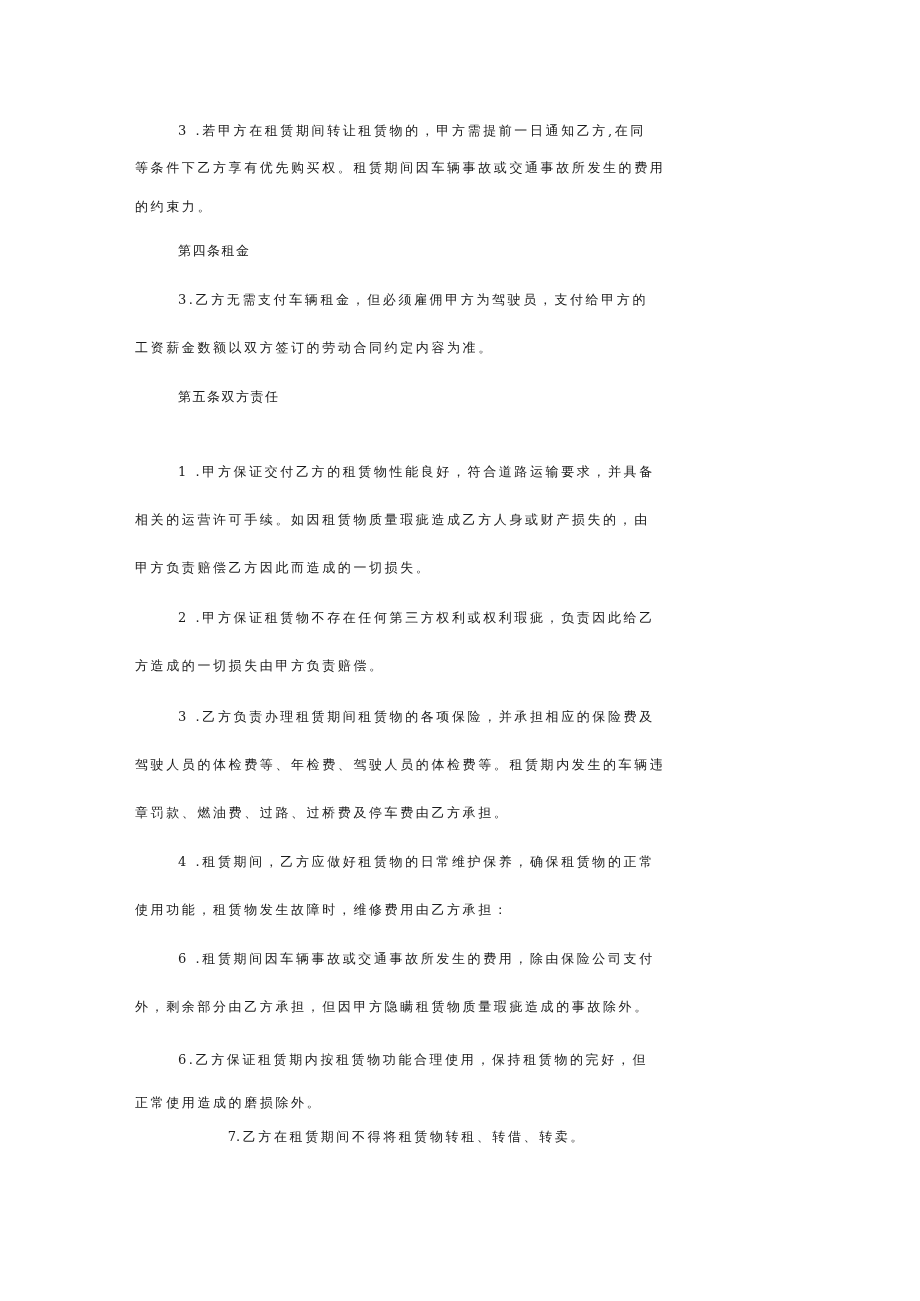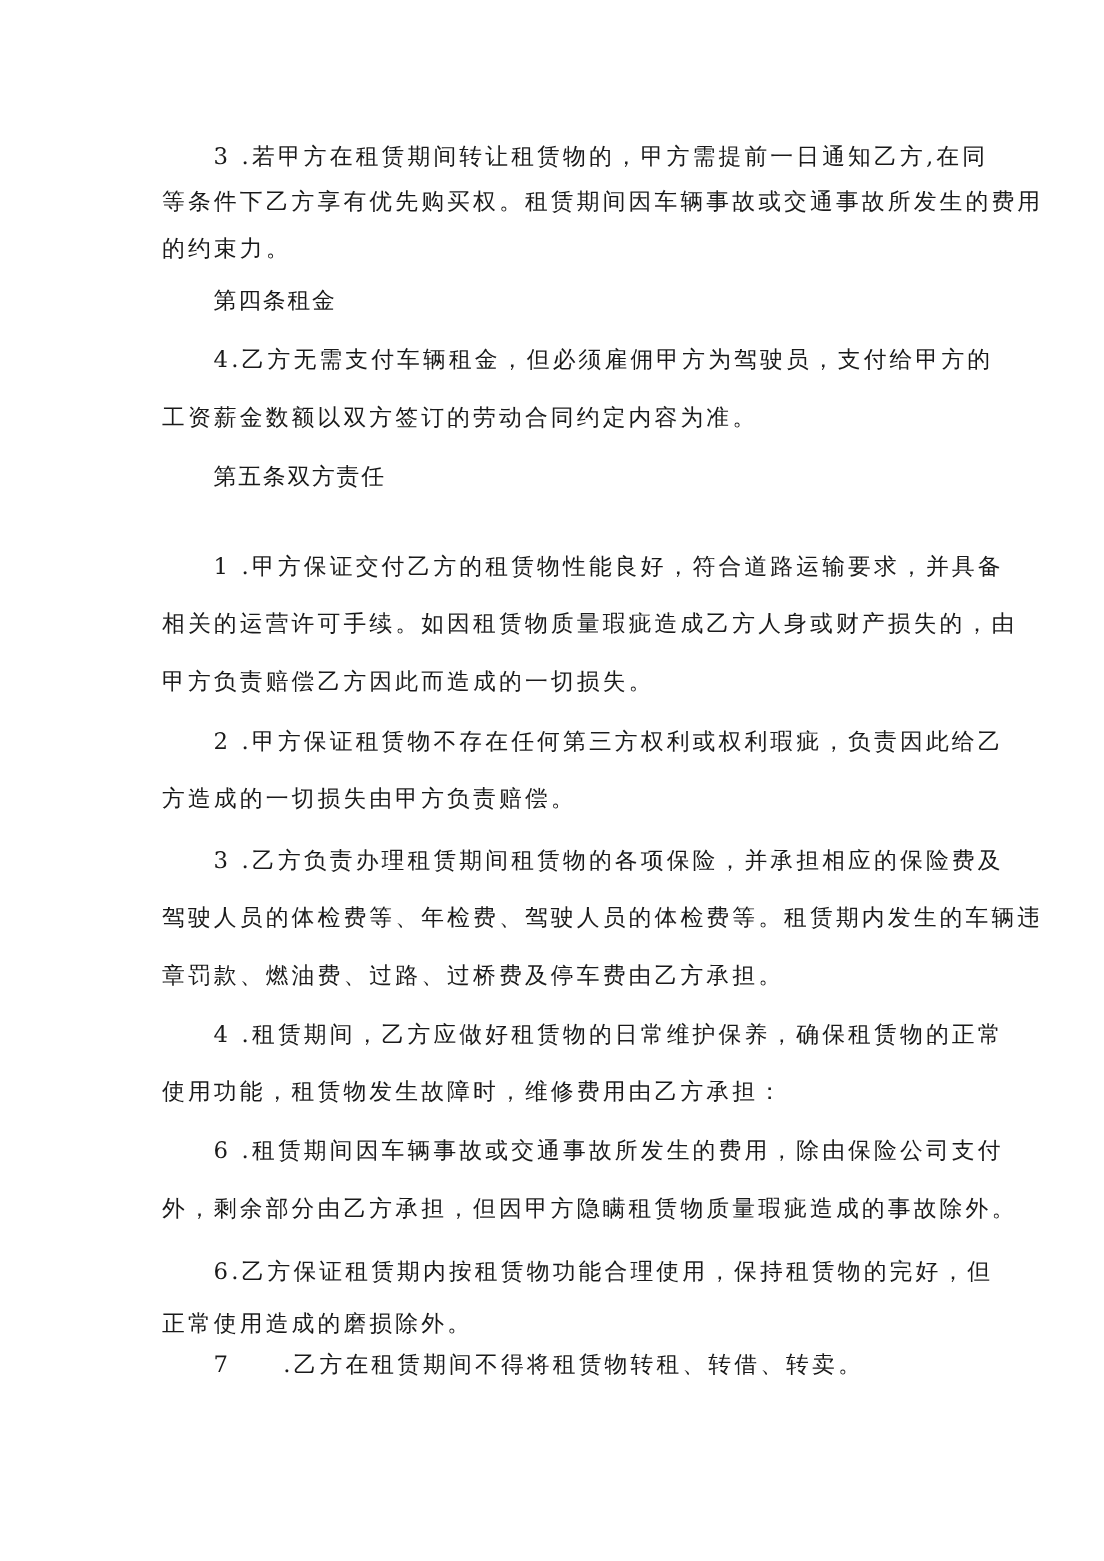--- a/index.html
+++ b/index.html
@@ -18,40 +18,41 @@
     .page {
       position: absolute;
       left: 135px;
       top: 0;
       width: 652px;
     }
     .line {
       position: absolute;
       left: 0;
       white-space: nowrap;
-      font-size: 19px;
+      font-size: 13px;
       line-height: 22px;
       letter-spacing: 2.6px;
+      text-align: right;
     }
     .indent { left: 43px; }
     .heading { letter-spacing: 1.5px; }
     .num7 { display: inline-block; width: 58px; letter-spacing: 0; }
   </style>
 </head>
 <body>
 
 <div class="page">
 
   <div class="line indent" style="top:120px">3 .若甲方在租赁期间转让租赁物的，甲方需提前一日通知乙方,在同</div>
   <div class="line" style="top:157px">等条件下乙方享有优先购买权。租赁期间因车辆事故或交通事故所发生的费用</div>
   <div class="line" style="top:196px">的约束力。</div>
 
   <div class="line indent heading" style="top:240px">第四条租金</div>
 
-  <div class="line indent" style="top:289px">4.乙方无需支付车辆租金，但必须雇佣甲方为驾驶员，支付给甲方的</div>
+  <div class="line indent" style="top:289px">3.乙方无需支付车辆租金，但必须雇佣甲方为驾驶员，支付给甲方的</div>
   <div class="line" style="top:337px">工资薪金数额以双方签订的劳动合同约定内容为准。</div>
 
   <div class="line indent heading" style="top:386px">第五条双方责任</div>
 
   <div class="line indent" style="top:461px">1 .甲方保证交付乙方的租赁物性能良好，符合道路运输要求，并具备</div>
   <div class="line" style="top:509px">相关的运营许可手续。如因租赁物质量瑕疵造成乙方人身或财产损失的，由</div>
   <div class="line" style="top:557px">甲方负责赔偿乙方因此而造成的一切损失。</div>
 
   <div class="line indent" style="top:607px">2 .甲方保证租赁物不存在任何第三方权利或权利瑕疵，负责因此给乙</div>
   <div class="line" style="top:655px">方造成的一切损失由甲方负责赔偿。</div>

